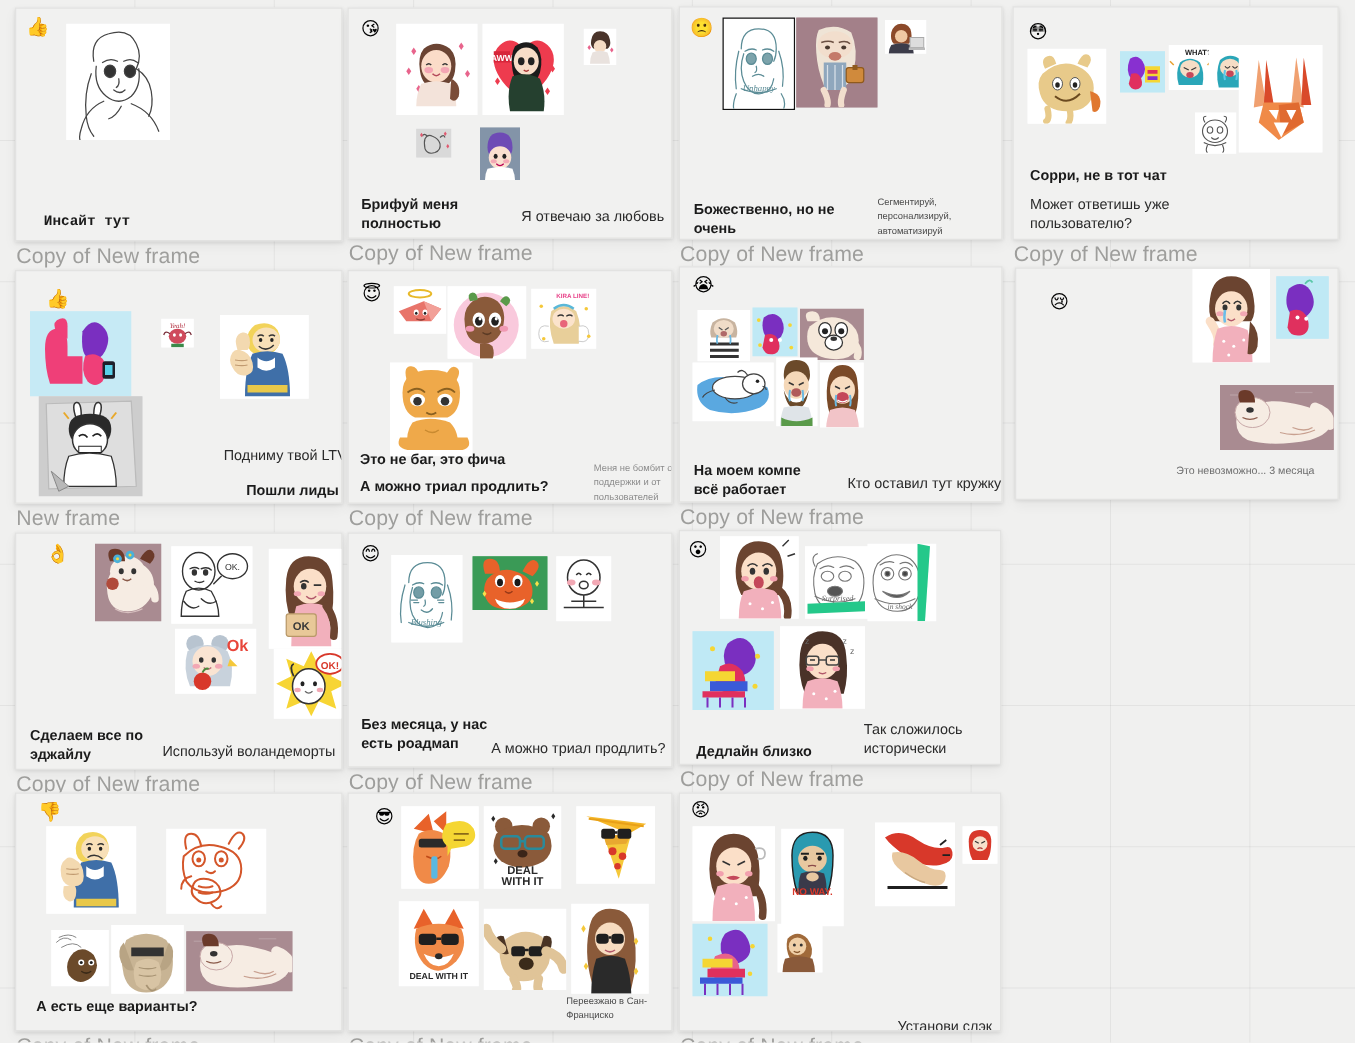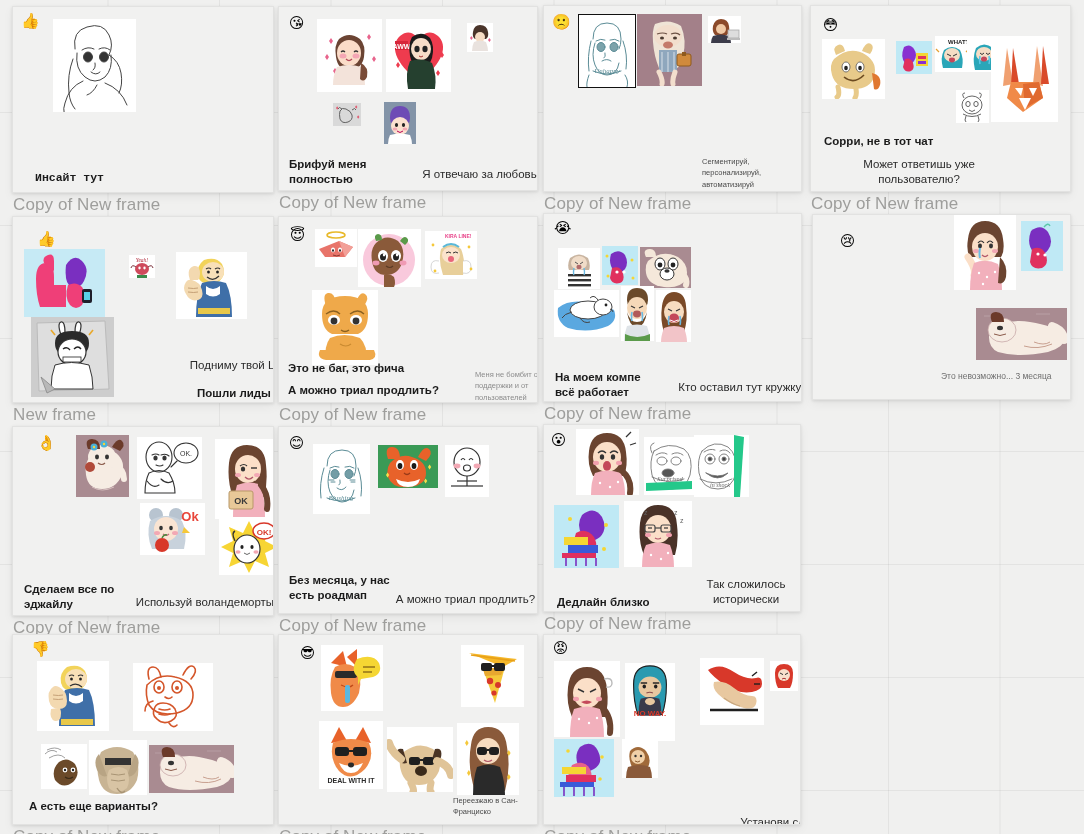--- a/index.html
+++ b/index.html
@@ -38,21 +38,21 @@
     font-size:15px;line-height:17px;text-align:center;
     font-family:"DejaVu Sans",sans-serif;
   }
   .note{
     position:absolute;
     color:#1b1b1b;
     line-height:1.32;
     white-space:pre-line;
   }
   .note.bold{font-weight:bold;font-size:11.5px;}
-  .note.reg{font-weight:normal;font-size:11.5px;color:#2b2b2b;text-align:center;}
+  .note.reg{font-weight:normal;font-size:11.5px;color:#2b2b2b;}
   .note.tiny{font-size:7.5px;color:#4a4a4a;line-height:1.5;}
   .note.sm{font-size:8.5px;color:#3a3a3a;line-height:1.45;}
 
   
   .st{position:absolute;background:#ffffff;overflow:hidden;}
   .st .sv{position:absolute;inset:0;}
 </style>
 </head>
 <body>
 
@@ -225,20 +225,21 @@
       <div class="st" style="left:164px;top:10px;width:33px;height:27px;">
         <svg class="sv" viewBox="0 0 33 27">
           <rect width="33" height="27" fill="#fff"></rect>
           <path d="M5 10 q2 -7 8 -7 q7 0 8 7 q1 6 -2 9 H7 q-3 -3 -2 -9z" fill="#8c4a2a"></path>
           <ellipse cx="13" cy="13" rx="5" ry="5" fill="#f0c9a4"></ellipse>
           <path d="M5 20 q8 -3 16 0 q2 4 2 7 H3 q0 -4 2 -7z" fill="#3c3c4a"></path>
           <rect x="20" y="14" width="11" height="8" fill="#ddd" stroke="#aaa" stroke-width="0.8"></rect>
           <rect x="19" y="22" width="13" height="2" fill="#bbb"></rect>
         </svg>
       </div>
+      <div class="note bold" style="left:11px;top:155px;width:130px;">Божественно, но не очень</div>
       <div class="note tiny" style="left:158px;top:150px;width:90px;">Сегментируй,
 персонализируй,
 автоматизируй</div>
     </div>
     <div class="frame-label">Copy of New frame</div>
   </div>
 
   <div class="frame" style="left:810px;top:5px;width:259px;height:185px;">
     <div class="frame-inner">
       <div class="reaction" style="left:11px;top:11px;">😳</div>
@@ -1049,20 +1050,39 @@
           <rect x="14" y="26" width="22" height="7" rx="2" fill="#2a2a2a"></rect>
           <path d="M20 40 q8 4 12 0" stroke="#c04a18" stroke-width="1.2" fill="none"></path>
           <rect x="24" y="40" width="5" height="18" rx="2" fill="#5ab8e0"></rect>
           <path d="M36 14 q16 -6 22 4 q4 10 -6 14 L40 34 l-3 6 l0 -8 q-8 -6 -1 -18z" fill="#f5d633"></path>
           <g stroke="#8a6a18" stroke-width="1.4">
               <path d="M42 22 h12"></path>
               <path d="M42 27 h9"></path>
             </g>
         </svg>
       </div>
+      <div class="st" style="left:108px;top:10px;width:62px;height:66px;">
+        <svg class="sv" viewBox="0 0 62 66">
+          <rect width="62" height="66" fill="#fff"></rect>
+          <circle cx="16" cy="16" r="7" fill="#8a5a3a"></circle>
+          <circle cx="46" cy="16" r="7" fill="#8a5a3a"></circle>
+          <path d="M10 22 q20 -14 42 0 q6 14 -4 22 q-18 10 -34 0 q-10 -8 -4 -22z" fill="#8a5a3a"></path>
+          <rect x="14" y="24" width="15" height="10" rx="3" fill="none" stroke="#2a8a9a" stroke-width="2"></rect>
+          <rect x="33" y="24" width="15" height="10" rx="3" fill="none" stroke="#2a8a9a" stroke-width="2"></rect>
+          <path d="M29 28 h4" stroke="#2a8a9a" stroke-width="2"></path>
+          <ellipse cx="31" cy="38" rx="4" ry="3" fill="#3a2418"></ellipse>
+          <text x="31" y="54" font-size="9" fill="#2a2a2a" text-anchor="middle" font-family="'Liberation Sans',sans-serif" font-weight="bold">DEAL</text>
+          <text x="31" y="63" font-size="9" fill="#2a2a2a" text-anchor="middle" font-family="'Liberation Sans',sans-serif" font-weight="bold">WITH IT</text>
+          <g fill="#2a2a2a">
+              <path d="M6 10 l1.6-2.4 1.6 2.4-1.6 2.4z"></path>
+              <path d="M54 8 l1.6-2.4 1.6 2.4-1.6 2.4z"></path>
+              <path d="M8 44 l1.6-2.4 1.6 2.4-1.6 2.4z"></path>
+            </g>
+        </svg>
+      </div>
       <div class="st" style="left:182px;top:10px;width:63px;height:62px;">
         <svg class="sv" viewBox="0 0 63 62">
           <rect width="63" height="62" fill="#fff"></rect>
           <path d="M8 8 L56 14 L42 22 Z" fill="#f5b82a"></path>
           <path d="M10 10 L54 16" stroke="#e8a018" stroke-width="1.6"></path>
           <path d="M22 24 L44 22 L34 58 Z" fill="#f5c83a"></path>
           <path d="M22 24 L44 22 L40 30 L24 31 Z" fill="#e8a830"></path>
           <g fill="#d8382a">
               <circle cx="29" cy="36" r="3.2"></circle>
               <circle cx="37" cy="40" r="3"></circle>

